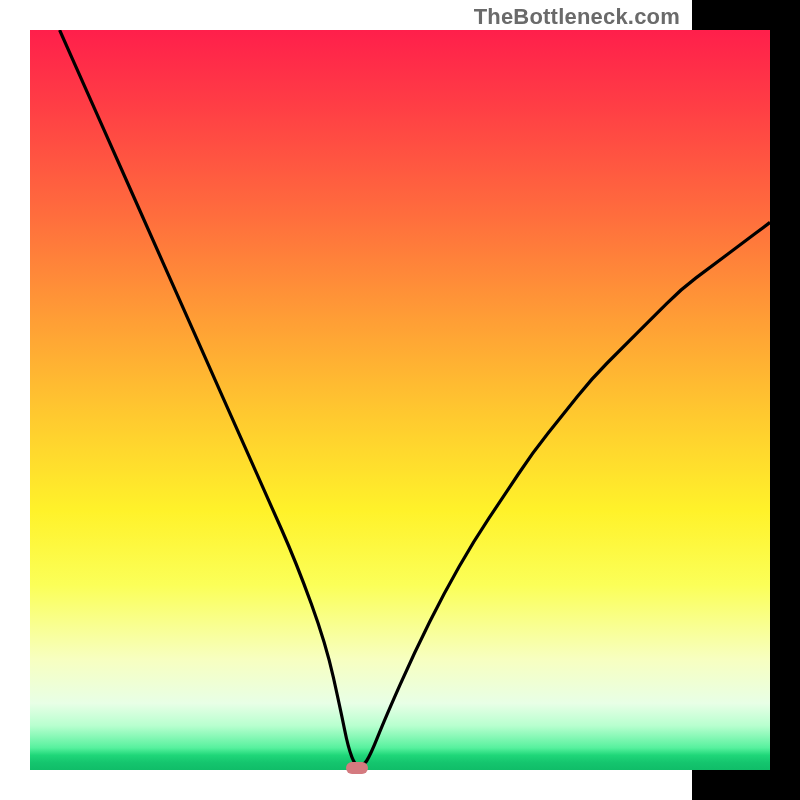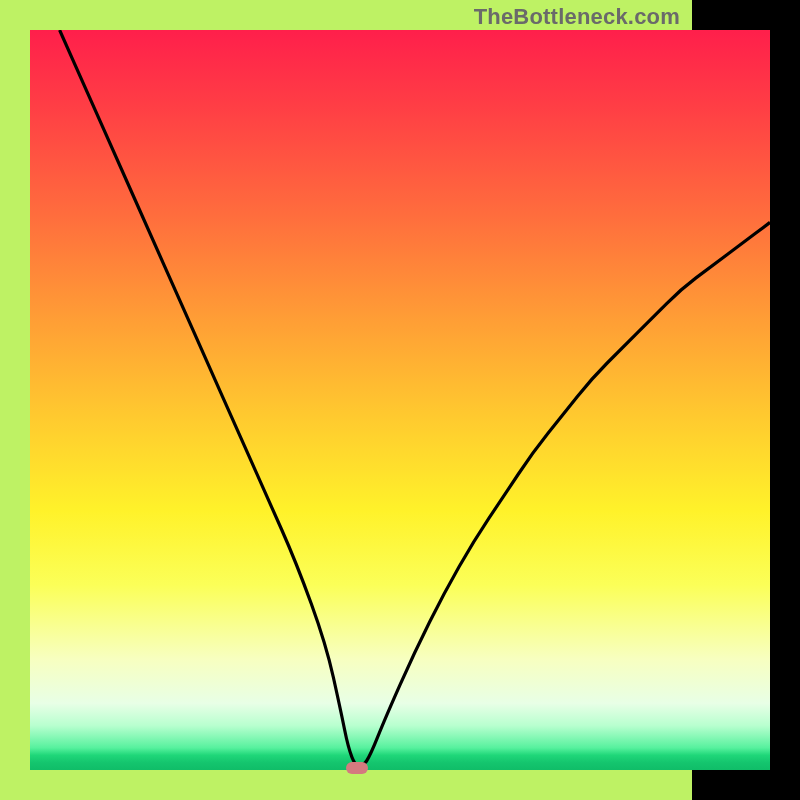--- a/index.html
+++ b/index.html
@@ -8,21 +8,21 @@
     width: 800px;
     height: 800px;
     background: #000;
     overflow: hidden;
     font-family: Arial, Helvetica, sans-serif;
   }
   .wrap {
     position: relative;
     width: 692px;
     height: 800px;
-    background: #bef264;
+    background: #ffffff;
   }
   .watermark {
     position: absolute;
     top: 4px;
     right: 12px;
     color: #6a6a6a;
     font-size: 22px;
     font-weight: 600;
     letter-spacing: 0.2px;
     z-index: 20;

